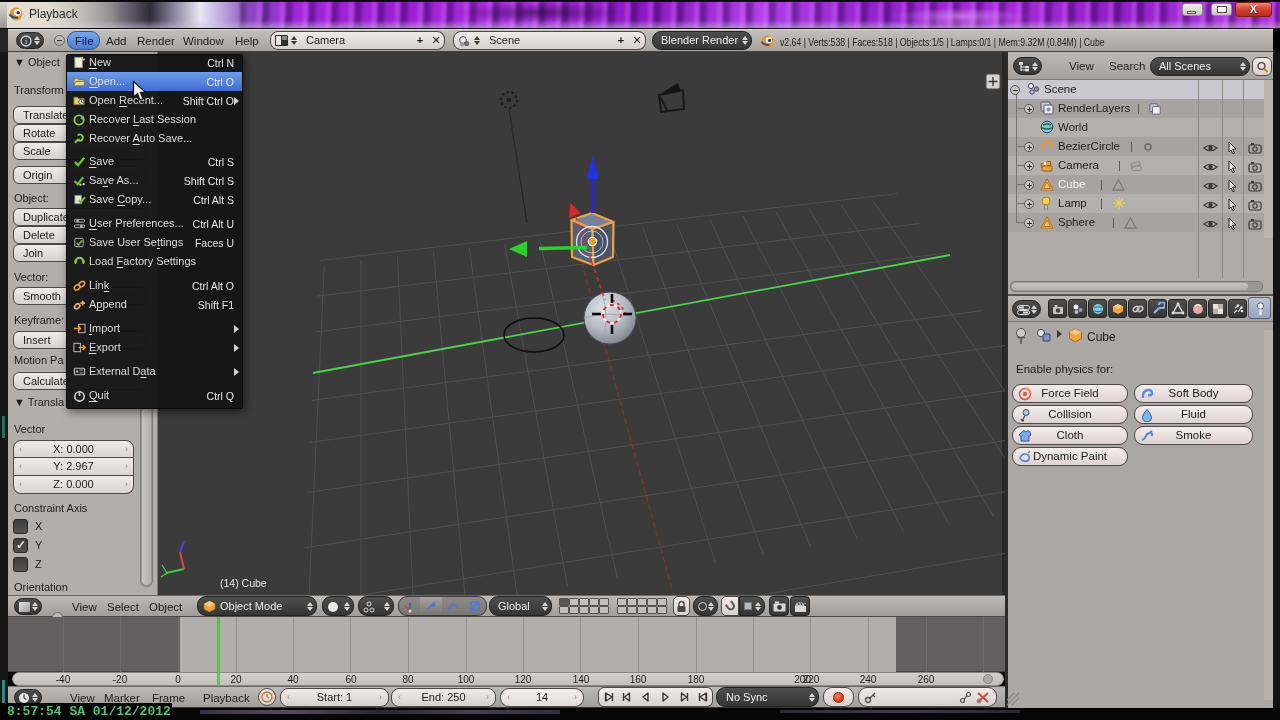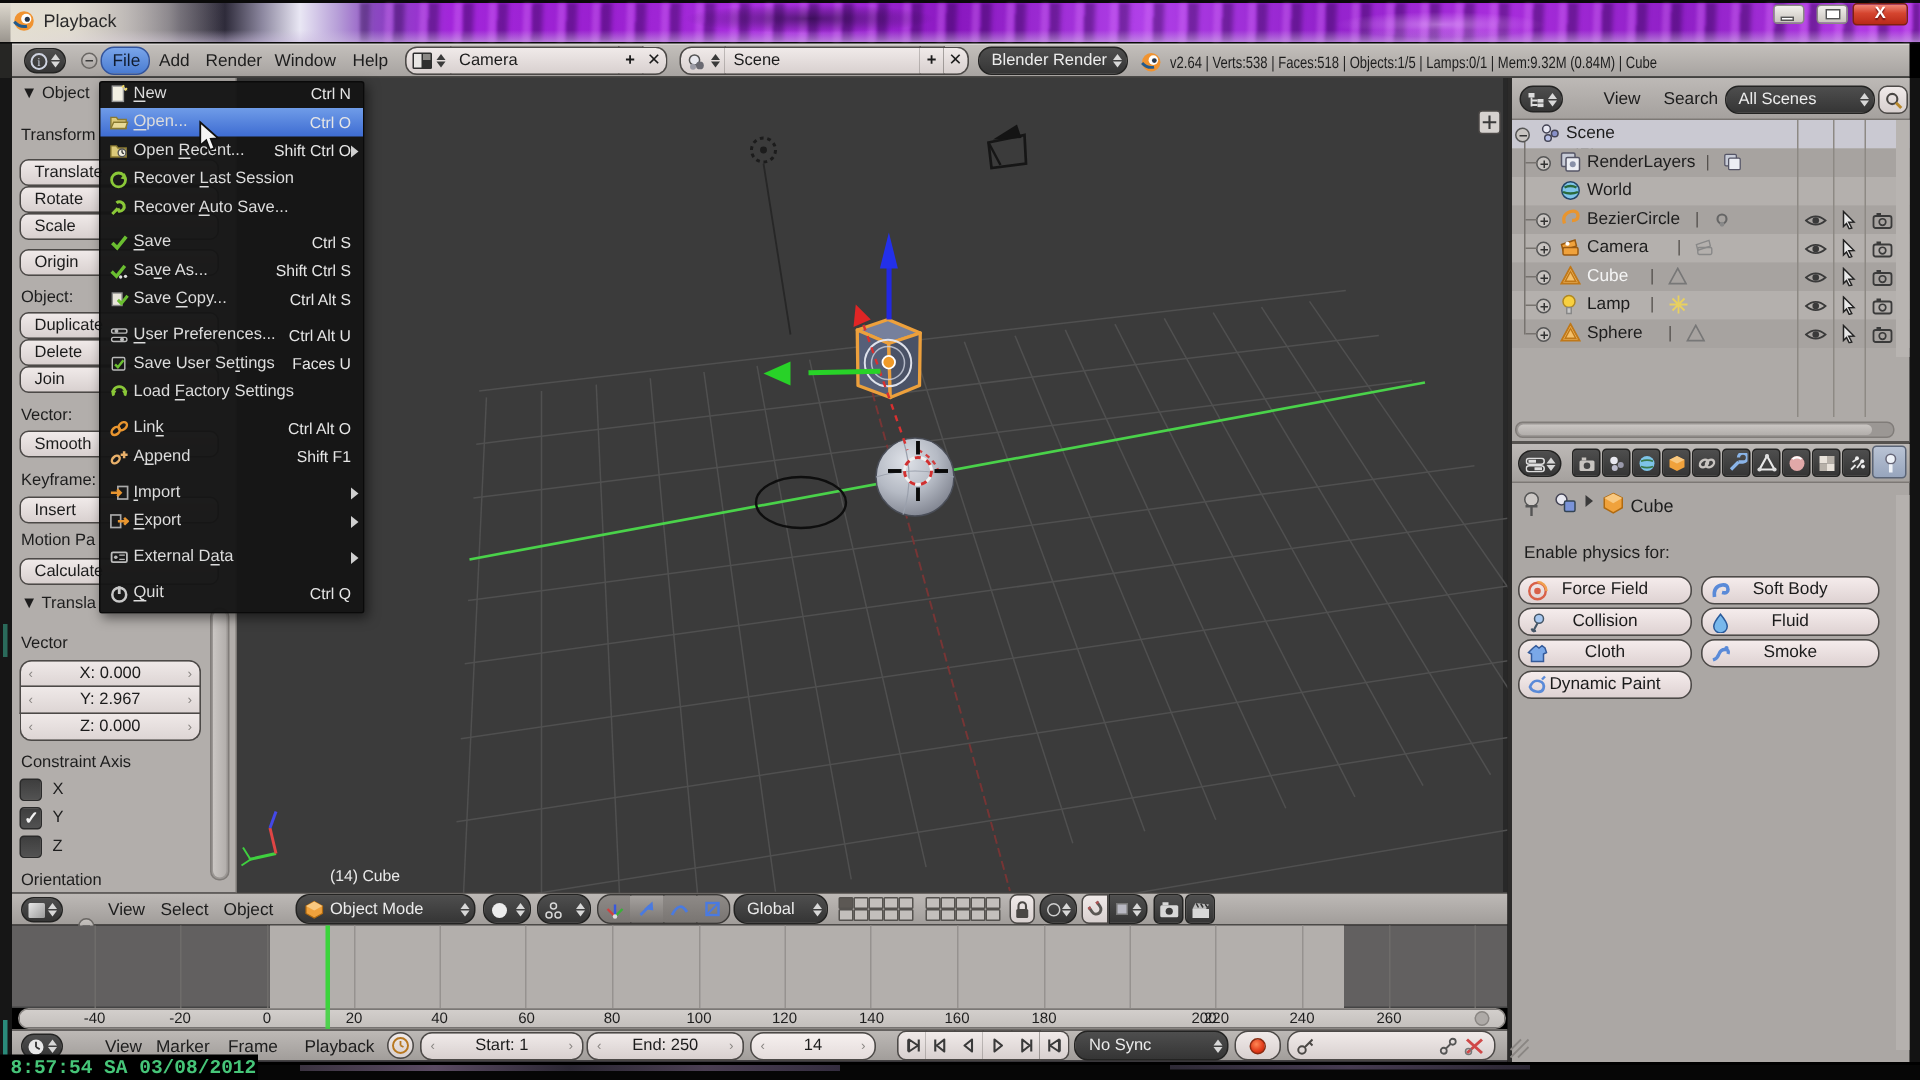--- a/index.html
+++ b/index.html
@@ -950,12 +950,12 @@
     <span class="lb"><u>Q</u>uit</span>
     <span class="sc">Ctrl Q</span>
   </div>
 <svg class="ab" style="left:132px;top:80px;z-index:60" width="17" height="24" viewBox="0 0 17 24">
     <path d="M1.5 1.5 L1.5 17 L5.5 13.5 L8 20 L11 18.8 L8.5 12.5 L13.5 12.2 Z" fill="#f4f4f4" stroke="#111" stroke-width="1.2"></path>
   </svg>
 <div class="ab" style="left:0;top:710px;width:1280px;height:10px;background:#060606"></div>
 <div class="ab" style="left:200px;top:710px;width:360px;height:4px;background:linear-gradient(90deg,#3a3240,#5a4a62,#2a2632,#4a3e52,#332c3e)"></div>
 <div class="ab" style="left:780px;top:710px;width:240px;height:3px;background:linear-gradient(90deg,#2e2a36,#453a50,#2a2632)"></div>
 <div class="ab" style="left:0;top:703px;width:172px;height:17px;background:#000"></div>
-<div class="ab" style="left:7px;top:704px;font-family:'Liberation Mono',monospace;font-size:13px;font-weight:bold;color:#46c578;letter-spacing:0;white-space:pre">8:57:54 SA 03/08/2012</div>
+<div class="ab" style="left:7px;top:704px;font-family:'Liberation Mono',monospace;font-size:13px;font-weight:bold;color:#46c578;letter-spacing:0;white-space:pre">8:57:54 SA 01/12/2012</div>
 </body></html>

